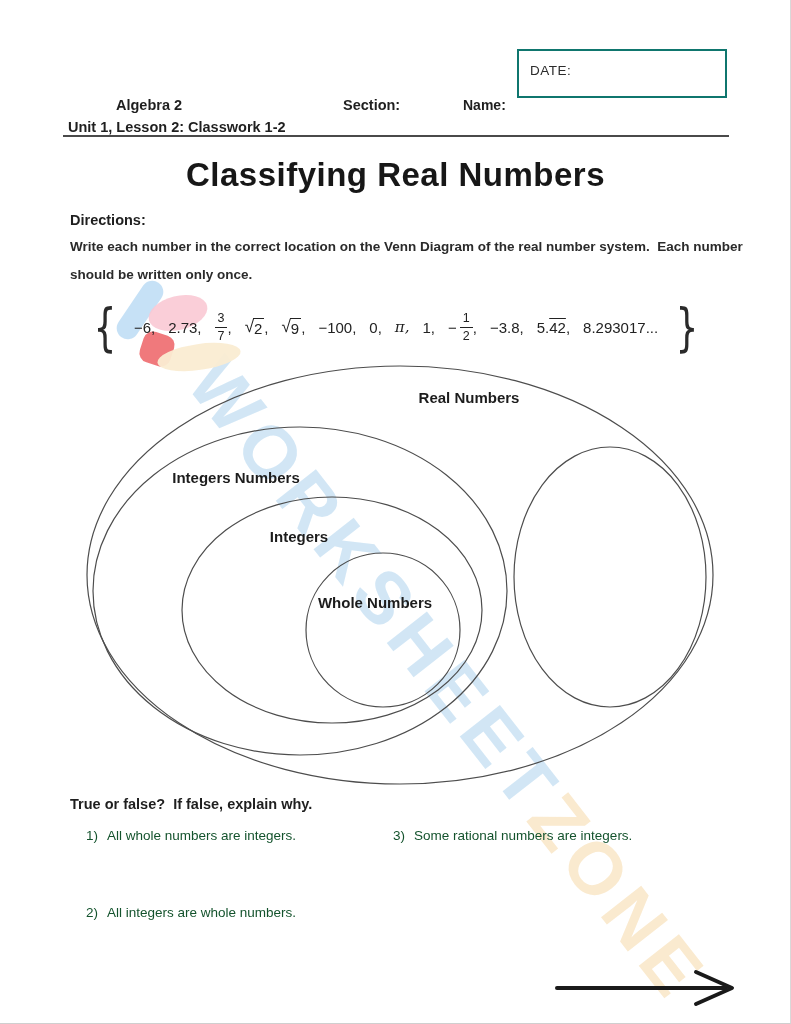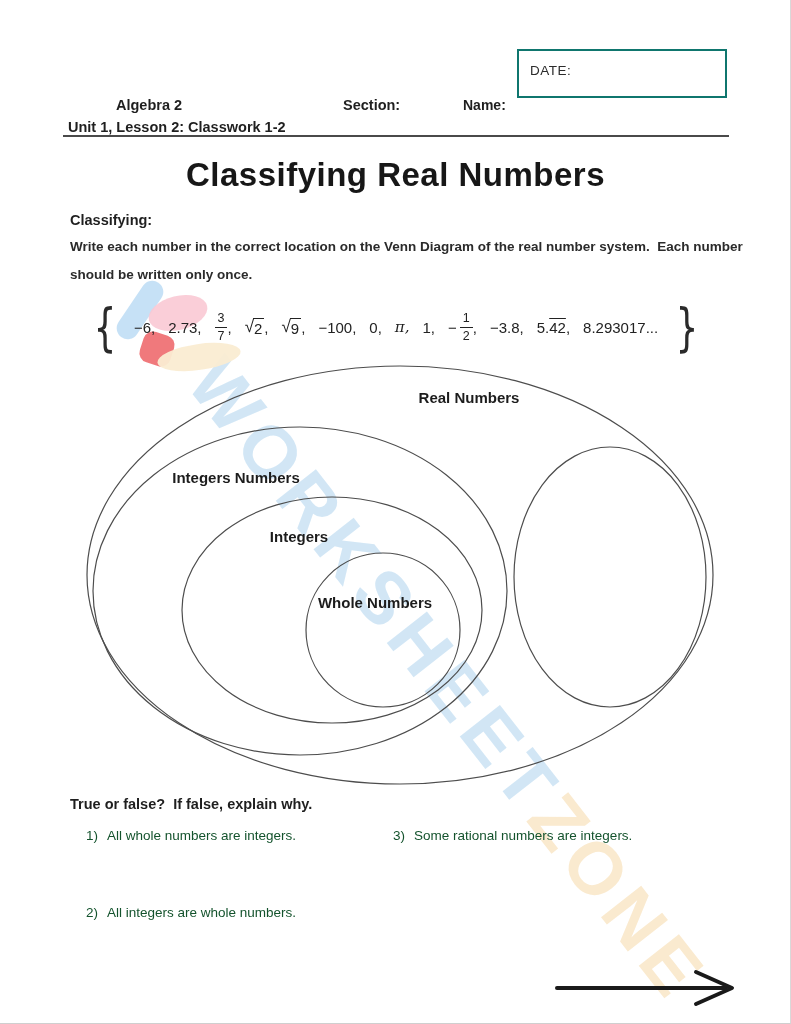--- a/index.html
+++ b/index.html
@@ -100,21 +100,21 @@
   </div>
 
   <div class="hdr-course">Algebra 2</div>
   <div class="hdr-section">Section:</div>
   <div class="hdr-name">Name:</div>
   <div class="hdr-lesson">Unit 1, Lesson 2: Classwork 1-2</div>
   <div class="hdr-rule"></div>
 
   <div class="title">Classifying Real Numbers</div>
 
-  <div class="dir-label">Classifying:</div>
+  <div class="dir-label">Directions:</div>
   <div class="dir-line dir-line1">Write each number in the correct location on the Venn Diagram of the real number system.  Each number</div>
   <div class="dir-line dir-line2">should be written only once.</div>
 
   <div class="numset">
     <span class="brace">{</span>
     <span class="mitem">−6,</span>
     <span class="mitem">2.73,</span>
     <span class="mitem">
         <span class="frac">
           <span class="fr-n">3</span>

